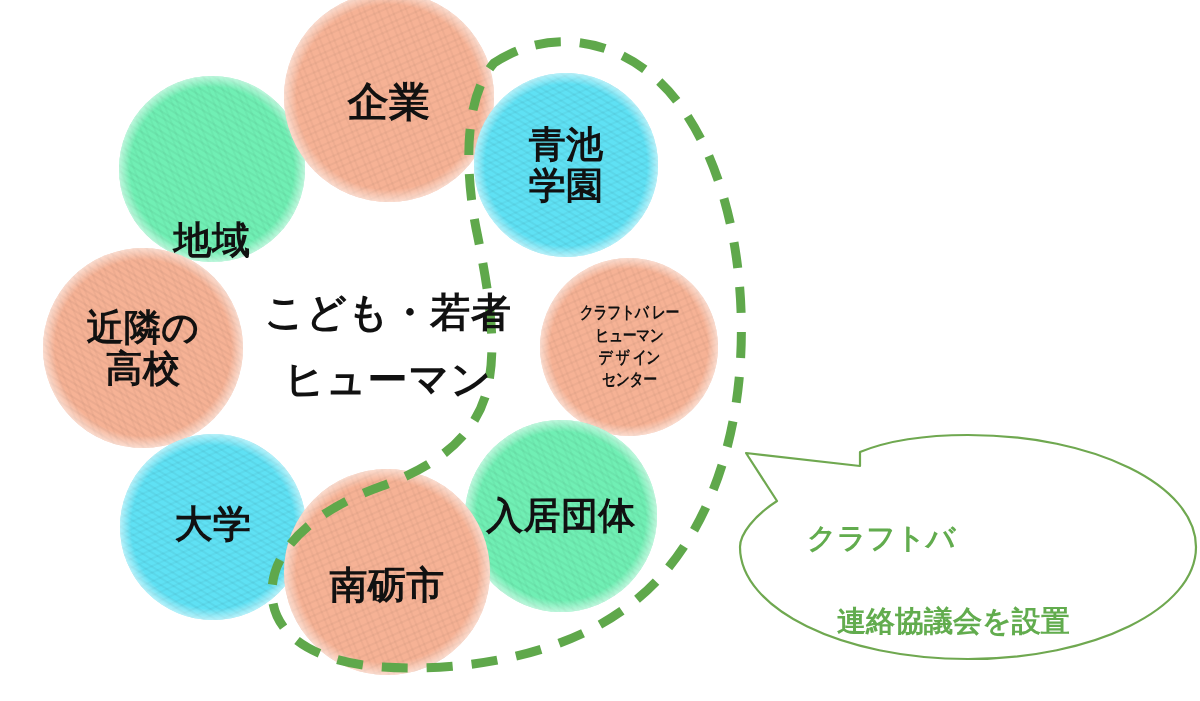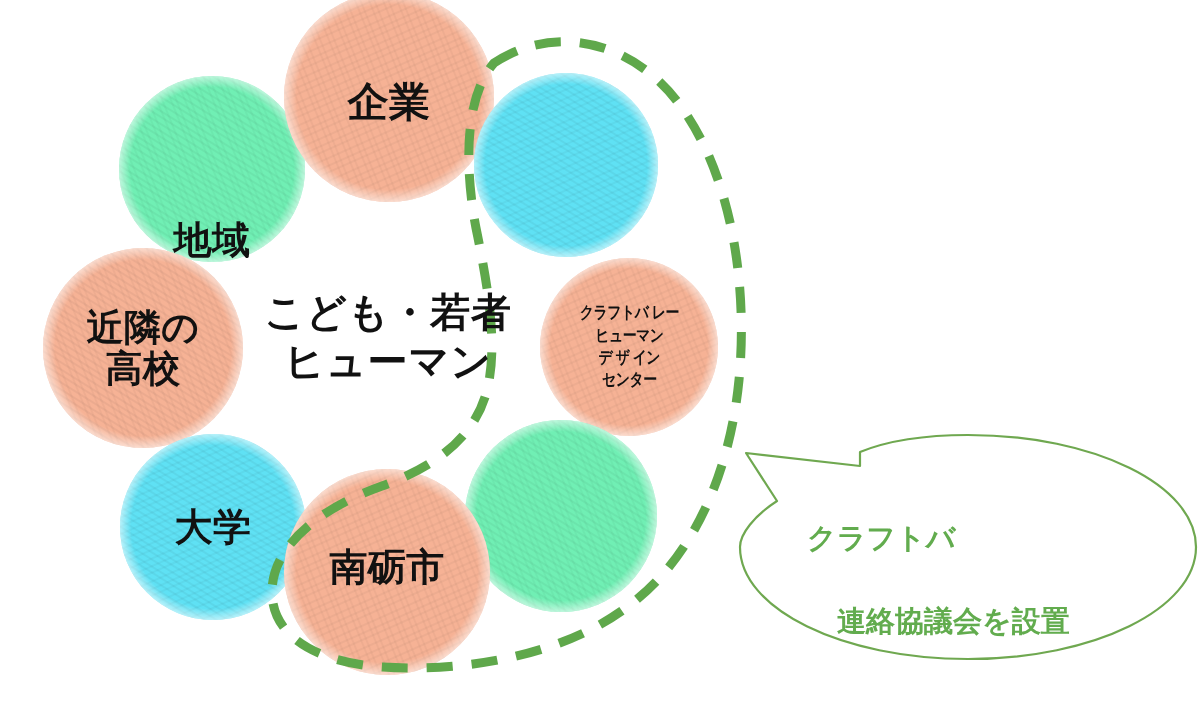--- a/index.html
+++ b/index.html
@@ -46,21 +46,21 @@
     font-weight: 600;
     line-height: 1.32;
     letter-spacing: -0.04em;
     transform: scaleX(0.82);
   }
   #center-text {
     position: absolute;
     display: flex;
     flex-direction: column;
     align-items: center;
-    justify-content: flex-start;
+    justify-content: space-between;
     text-align: center;
     color: #111111;
     font-weight: 700;
     line-height: 1.22;
     white-space: pre-line;
     user-select: none;
   }
   #bubble-text {
     position: absolute;
     color: #62AC4E;
@@ -175,39 +175,46 @@
   </svg>
 
   <div class="node-circle" style="left:119px; top:76px; width:186px; height:186px;align-items:flex-end;">
     <span class="node-label" style="font-size:38px;">地域</span>
   </div>
 
   <div class="node-circle" style="left:284px; top:-8px; width:210px; height:210px;">
     <span class="node-label" style="font-size:41px; transform:translateY(6px);">企業</span>
   </div>
 
+  <div class="node-circle" style="left:474px; top:73px; width:184px; height:184px;">
+    <span class="node-label" style="font-size:37px;">青池
+学園</span>
+  </div>
 
   <div class="node-circle" style="left:540px; top:258px; width:178px; height:178px;">
     <span class="node-label small" style="font-size:17px;">クラフトバ レー
 ヒューマン
 デ ザ イン
 センター</span>
   </div>
 
   <div class="node-circle" style="left:43px; top:248px; width:200px; height:200px;">
     <span class="node-label" style="font-size:37px;">近隣の
 高校</span>
   </div>
 
-  <div class="node-circle" style="left:120px; top:434px; width:186px; height:186px;">
+  <div class="node-circle" style="left:120px; top:434px; width:186px; height:186px;font-family:Liberation Mono, monospace;">
     <span class="node-label" style="font-size:38px;">大学</span>
   </div>
 
-
-  <div class="node-circle" style="left:284px; top:464px; width:206px; height:206px;justify-content:center;">
+  <div class="node-circle" style="left:465px; top:420px; width:192px; height:192px;">
+    <span class="node-label" style="font-size:37px;">入居団体</span>
+  </div>
+
+  <div class="node-circle" style="left:284px; top:482px; width:206px; height:206px;justify-content:center;">
     <span class="node-label" style="font-size:38px;">南砺市</span>
   </div>
 
   <div id="center-text" style="left:238px; top:288px; width:300px; height:116px;">
     <span style="font-size:40px; letter-spacing:0.02em;">こども・若者</span>
     <span style="font-size:40px; letter-spacing:0.02em;">ヒューマン</span>
   </div>
 
   <div id="bubble-text" style="left:781px; top:477px; width:400px; font-size:29px;">
     <span class="bl2">クラフトバ</span>

